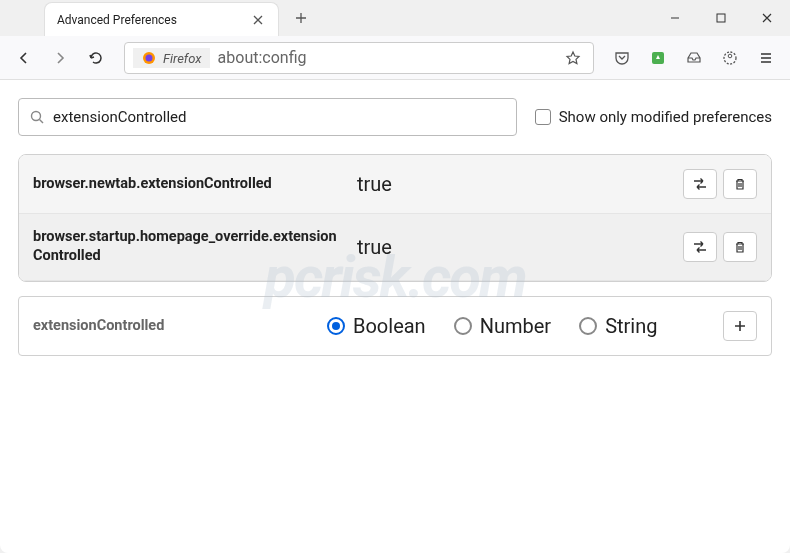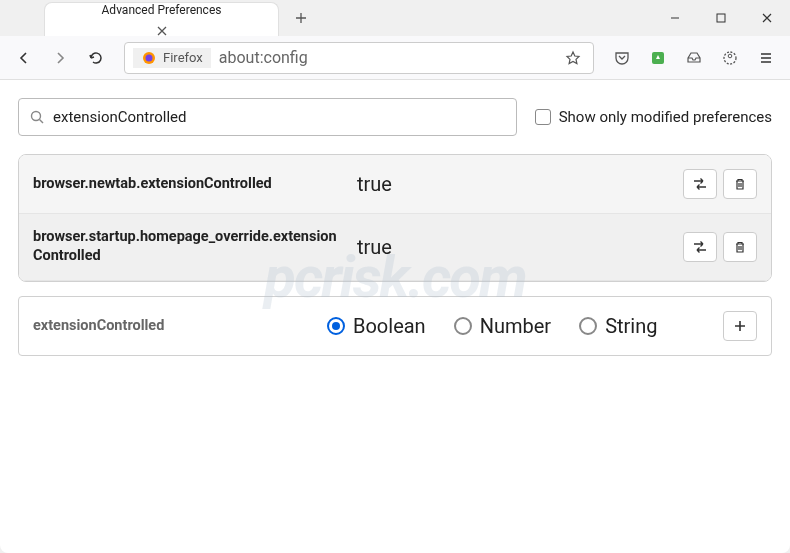--- a/index.html
+++ b/index.html
@@ -1,29 +1,29 @@
 <!DOCTYPE html>
 <html><head>
   <meta charset="utf-8">
   <style>
     * { margin: 0; padding: 0; box-sizing: border-box; font-family: -apple-system, BlinkMacSystemFont, "Segoe UI", Roboto, sans-serif; }
     body { width: 790px; height: 553px; background: #f0f0f0; border-radius: 8px; overflow: hidden; position: relative; }
     
     .titlebar { height: 36px; display: flex; align-items: center; background: #f0f0f0; position: relative; }
-    .tab { margin-left: 44px; height: 34px; background: #fff; border-radius: 8px 8px 0 0; display: flex; align-items: center; padding: 0 12px; gap: 8px; width: 235px; border-top: 1px solid #e0e0e0; border-left: 1px solid #e0e0e0; border-right: 1px solid #e0e0e0; margin-top: 2px; flex-direction: column; }
+    .tab { margin-left: 44px; height: 34px; background: #fff; border-radius: 8px 8px 0 0; display: flex; align-items: center; padding: 0 12px; gap: 8px; width: 235px; border-top: 1px solid #e0e0e0; border-left: 1px solid #e0e0e0; border-right: 1px solid #e0e0e0; margin-top: 2px; }
     .tab-title { font-size: 12px; color: #222; flex: 1; }
     .tab-close { width: 16px; height: 16px; display: flex; align-items: center; justify-content: center; cursor: pointer; }
     .new-tab { width: 28px; height: 28px; display: flex; align-items: center; justify-content: center; margin-left: 8px; cursor: pointer; }
     .window-controls { position: absolute; right: 0; top: 0; display: flex; height: 36px; }
     .win-btn { width: 46px; height: 36px; display: flex; align-items: center; justify-content: center; cursor: pointer; }
     
     .toolbar { height: 44px; background: #f9f9fb; display: flex; align-items: center; padding: 0 8px; gap: 4px; border-bottom: 1px solid #e0e0e0; }
     .nav-btn { width: 32px; height: 32px; display: flex; align-items: center; justify-content: center; cursor: pointer; border-radius: 4px; }
     .urlbar { flex: 1; height: 32px; background: #fff; border: 1px solid #ccc; border-radius: 4px; display: flex; align-items: center; padding: 0 8px; gap: 8px; margin: 0 8px; }
-    .identity { display: flex; align-items: flex-start; gap: 6px; padding: 2px 8px; border-radius: 0; background: #f0f0f0; }
+    .identity { display: flex; align-items: flex-end; gap: 6px; padding: 2px 8px; border-radius: 0; background: #f0f0f0; font-style: italic; }
     .identity svg { width: 16px; height: 16px; }
     .identity-label { font-size: 13px; color: #555; }
     .url-text { font-size: 16px; color: #666; flex: 1; }
     .star-btn { width: 24px; height: 24px; display: flex; align-items: center; justify-content: center; cursor: pointer; }
     .toolbar-icon { width: 32px; height: 32px; display: flex; align-items: center; justify-content: center; cursor: pointer; }
     
     .content { background: #fff; height: calc(553px - 80px); padding: 18px; }
     
     .search-row { display: flex; align-items: center; gap: 18px; margin-bottom: 18px; }
     .search-box { flex: 1; height: 38px; border: 1px solid #bbb; border-radius: 4px; display: flex; align-items: center; padding: 0 10px; gap: 8px; }

